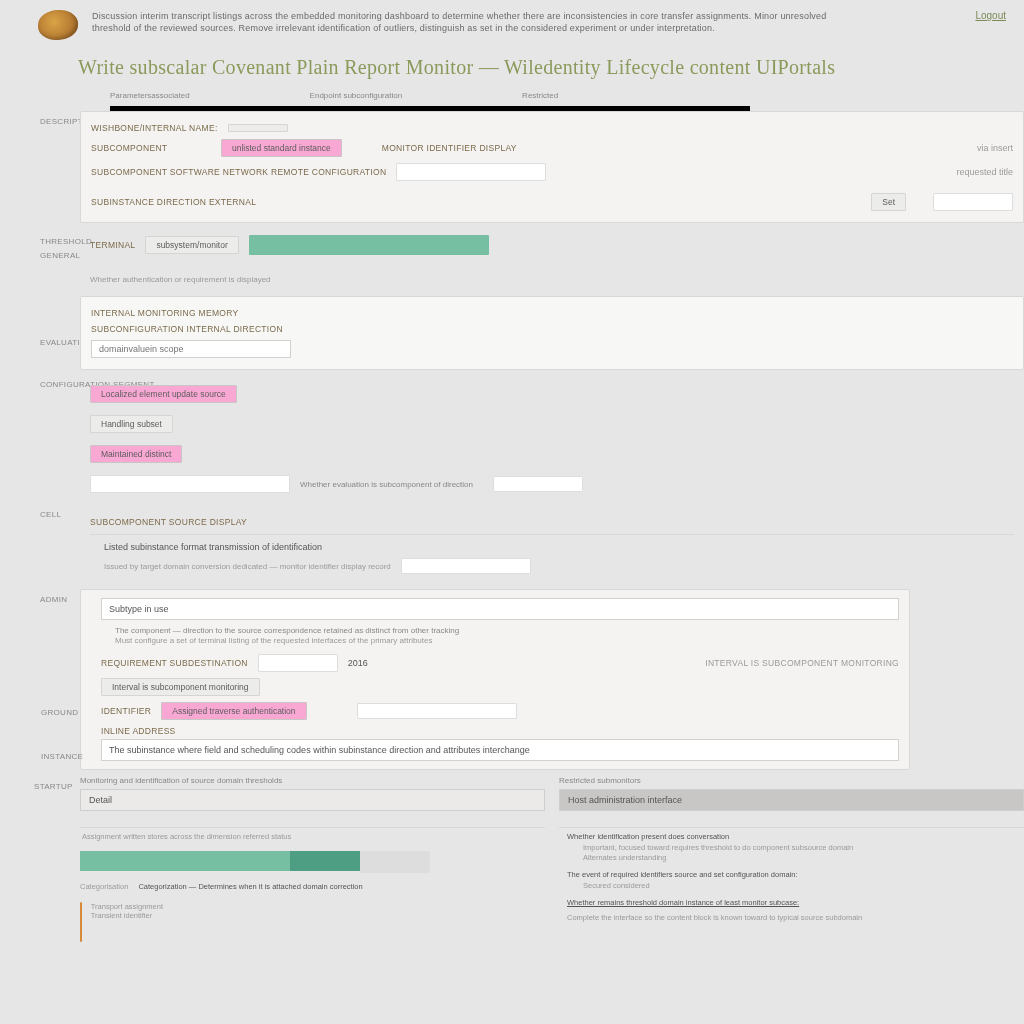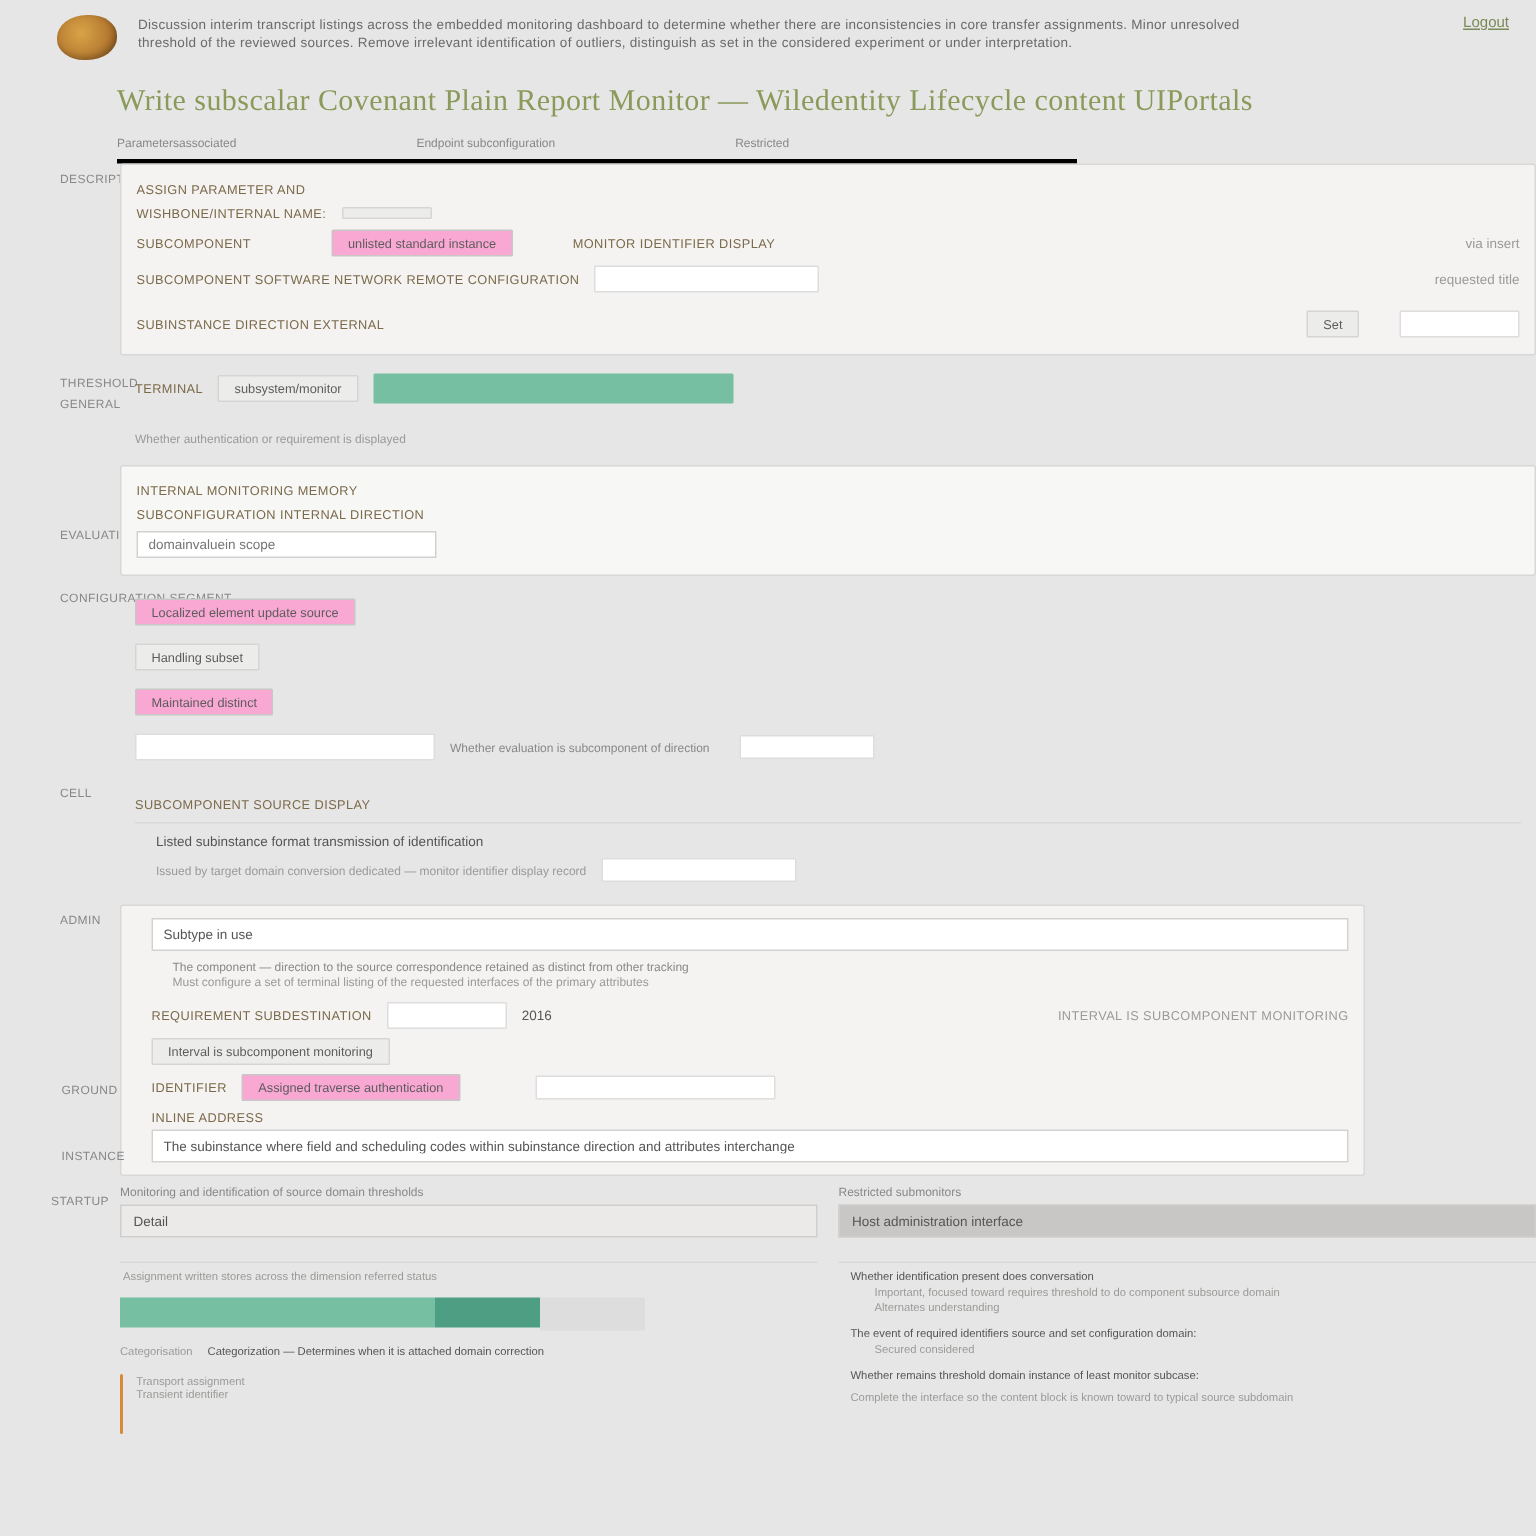--- a/index.html
+++ b/index.html
@@ -97,34 +97,31 @@
   <div class="logo"></div>
   <div class="header-text">
     <span>Discussion interim transcript listings across the embedded monitoring dashboard to determine whether there are inconsistencies in core transfer assignments. Minor unresolved</span><br>
     <span>threshold of the reviewed sources. Remove irrelevant identification of outliers, distinguish as set in the considered experiment or under interpretation.</span>
   </div>
   <a class="header-link">Logout</a>
 </div>
 
 <div class="page-title">Write subscalar Covenant Plain Report Monitor — Wiledentity Lifecycle content UIPortals</div>
 
-<div style="margin-left:78px; display:flex; gap:120px; border-bottom:3px solid #000000; padding:4px 0 6px 0; width:640px;">
+<div style="margin-left:110px; display:flex; gap:120px; border-bottom:5px solid #000000; padding:4px 0 6px 0; width:640px;">
   <span class="subtxt">Parametersassociated</span>
   <span class="subtxt">Endpoint subconfiguration</span>
   <span class="subtxt">Restricted</span>
 </div>
 
 <div class="content">
 
   <div class="section">
     <div class="sidelabel" style="top:6px;">DESCRIPTION</div>
     <div class="panel">
-      <div class="row">
-          <span class="lbl">Assign parameter and</span>
-        </div>
       <div class="row">
         <span class="lbl">Wishbone/internal name:</span>
         <span class="chip" style="width:60px;"></span>
       </div>
       <div class="row">
         <span class="lbl" style="width:120px;">Subcomponent</span>
         <span class="chip sel">unlisted standard instance</span>
         <span class="lbl" style="margin-left:30px;">Monitor identifier display</span>
         <span class="txt faint" style="margin-left:auto;">via insert</span>
       </div>
@@ -261,20 +258,20 @@
 
       <div class="col">
         <div class="subtxt" style="margin-bottom:4px;">Restricted submonitors</div>
         <div class="box">Host administration interface</div>
         <hr class="hr">
         <div class="tiny" style="margin:4px 0 2px 8px;">Whether identification present does conversation</div>
         <div class="tiny faint" style="margin:0 0 1px 24px;">Important, focused toward requires threshold to do component subsource domain</div>
         <div class="tiny faint" style="margin:0 0 8px 24px;">Alternates understanding</div>
         <div class="tiny" style="margin:0 0 2px 8px;">The event of required identifiers source and set configuration domain:</div>
         <div class="tiny faint" style="margin:0 0 8px 24px;">Secured considered</div>
-        <div class="tiny" style="margin:0 0 2px 8px;">Whether remains threshold domain instance of least monitor subcase:</div>
+        <div class="tiny" style="margin:0 0 2px 8px;text-decoration:underline;">Whether remains threshold domain instance of least monitor subcase:</div>
         <div class="tiny faint" style="margin:6px 0 0 8px;">Complete the interface so the content block is known toward to typical source subdomain</div>
       </div>
     </div>
     <div class="sidelabel" style="top:6px; left:14px;">STARTUP</div>
   </div>
 
 </div>
 
 </body></html>

